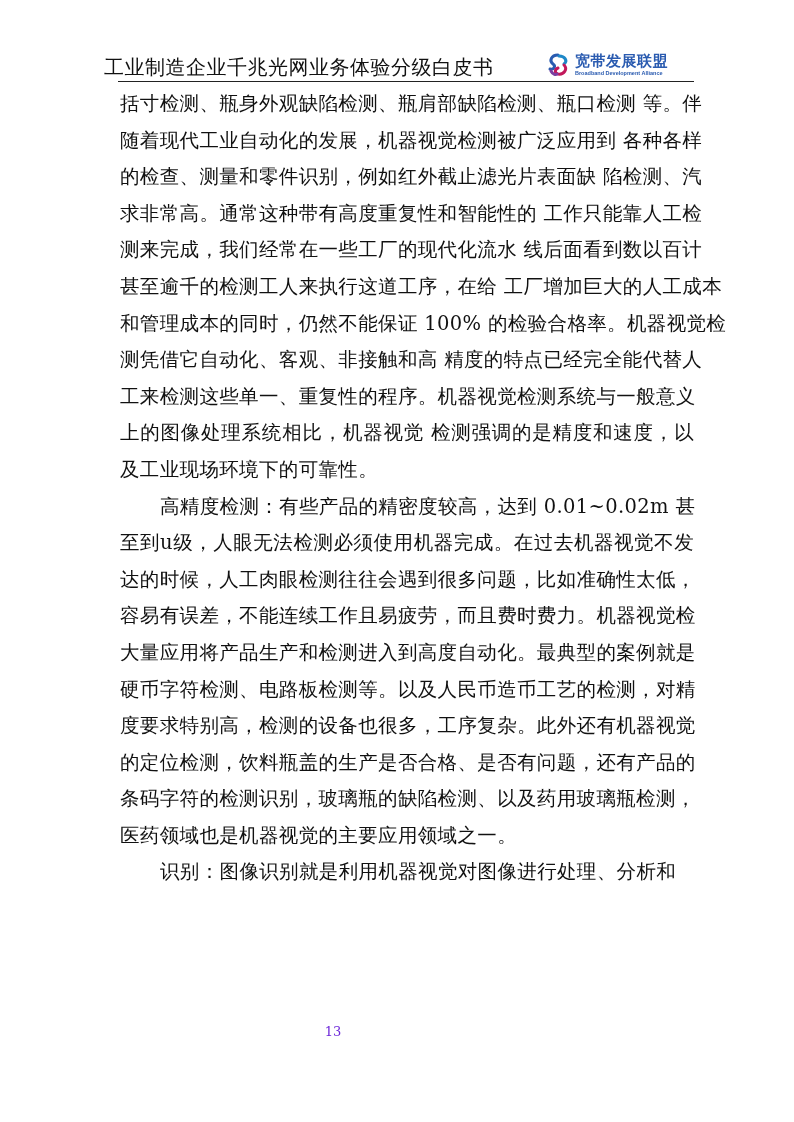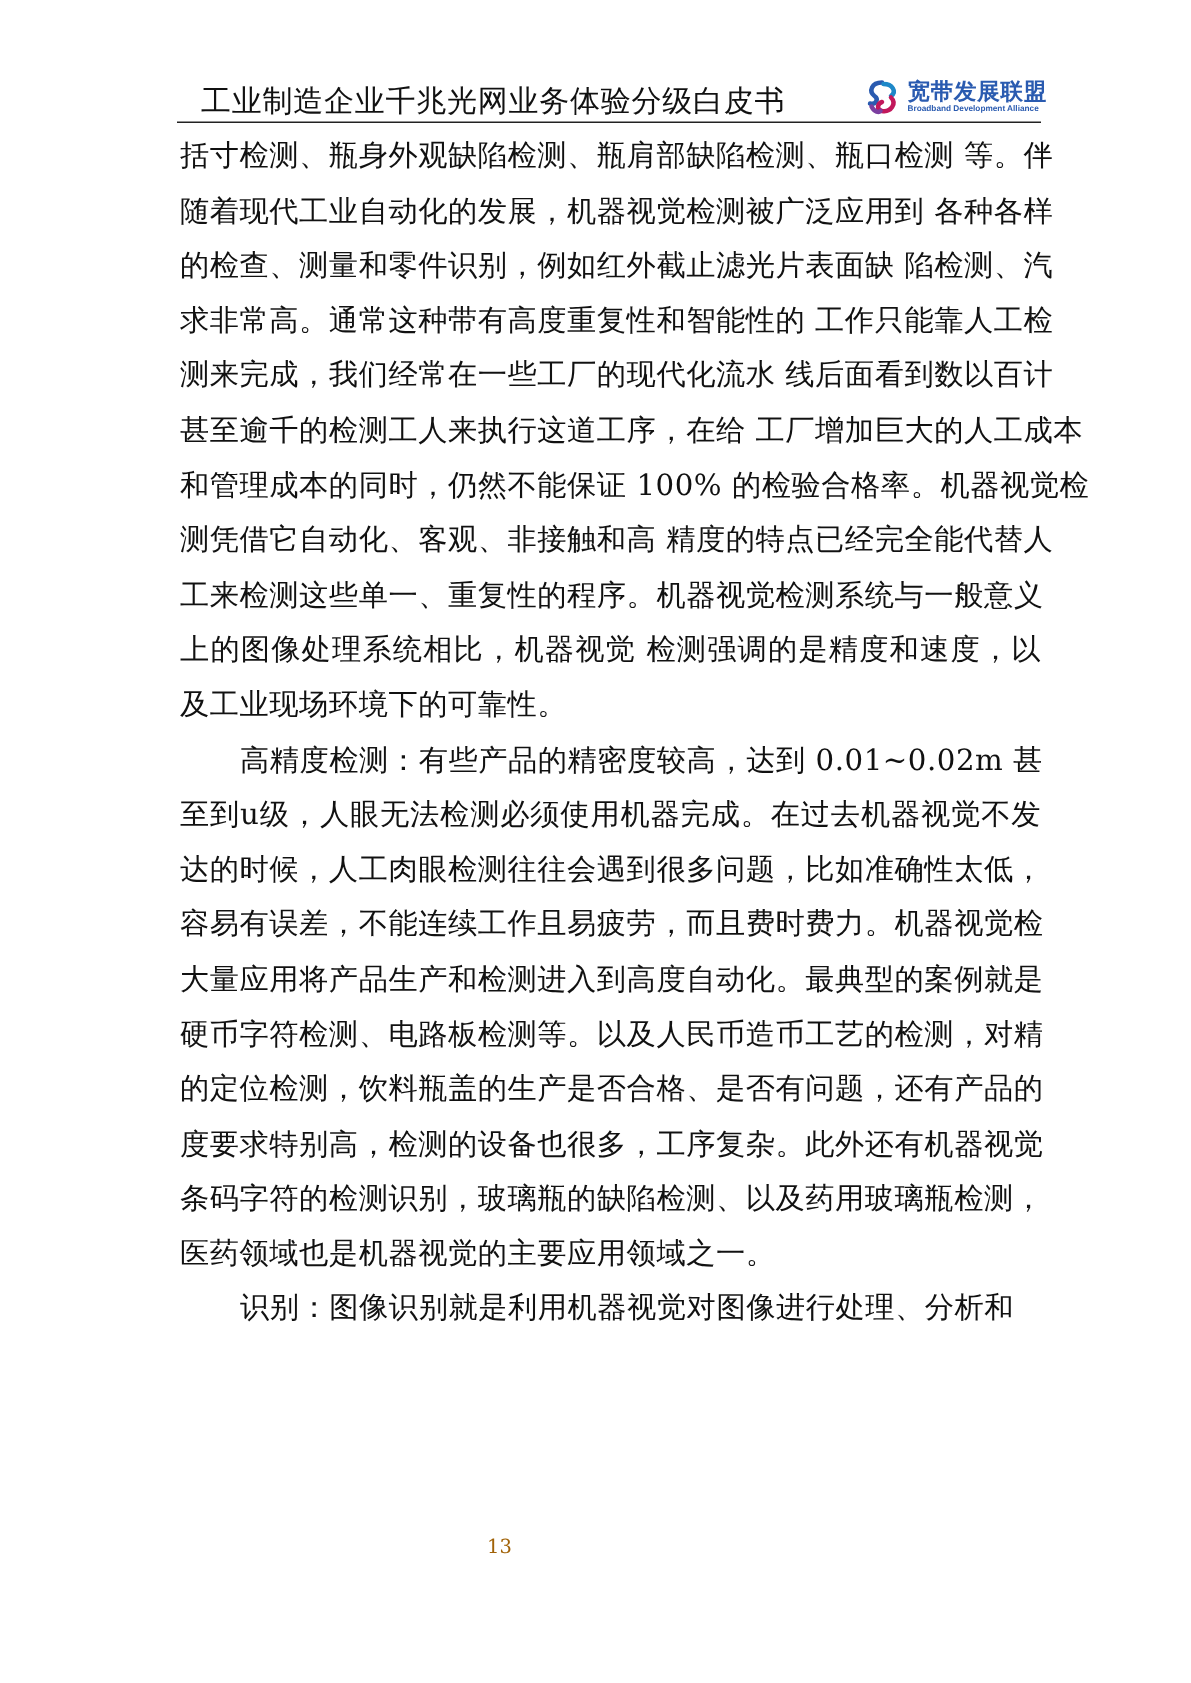--- a/index.html
+++ b/index.html
@@ -1,30 +1,30 @@
 <!DOCTYPE html>
 <html><head>
 <meta charset="utf-8">
 <style>
   html, body { margin: 0; padding: 0; background: #ffffff; }
   body { width: 794px; height: 1122px; position: relative; overflow: hidden;
          font-family: "DejaVu Serif", "Liberation Serif", serif; color: #111; }
-  .header { position: absolute; left: 134px; top: 50px; width: 574px; height: 30px; }
+  .header { position: absolute; left: 104px; top: 50px; width: 574px; height: 30px; }
   .header-title { position: absolute; left: 0; top: 4px; font-size: 20px; letter-spacing: 0.5px; color: #111; white-space: nowrap; }
   .logo { position: absolute; right: 10px; top: 0; height: 30px; display: flex; align-items: center; }
   .logo-mark { width: 26px; height: 26px; margin-right: 4px; }
   .logo-text { display: flex; flex-direction: column; line-height: 1; }
   .logo-cn { font-family: "DejaVu Sans", "Liberation Sans", sans-serif; font-weight: bold; font-size: 15px; color: #2a5bb0; letter-spacing: 0.5px; }
   .logo-en { font-family: "Liberation Sans", sans-serif; font-weight: bold; font-size: 5.5px; color: #2a5bb0; margin-top: 2px; }
   .header-rule { position: absolute; left: 118px; top: 81px; width: 576px; height: 1px; background: #222; }
   .body-text { position: absolute; left: 120px; top: 86px; width: 574px; }
   .line { height: 36.6px; line-height: 36.6px; font-size: 19.5px; white-space: nowrap; letter-spacing: 0.35px; text-align: justify; text-align-last: justify; }
   .line.last { text-align-last: left; }
   .line.indent { padding-left: 40px; }
-  .page-number { position: absolute; left: 0; width: 666px; top: 1024px; text-align: center; font-size: 13px; color: #a16207; }
+  .page-number { position: absolute; left: 0; width: 666px; top: 1024px; text-align: center; font-size: 13px; color: #6d28d9; }
 </style>
 </head>
 <body>
 
 <div class="header">
   <div class="header-title">工业制造企业千兆光网业务体验分级白皮书</div>
   <div class="logo">
     <svg class="logo-mark" viewBox="0 0 26 26">
       <path d="M13 3 C6 3 4 9 8 12 C11 14 9 18 5 17" stroke="#2a5bb0" stroke-width="3" fill="none" stroke-linecap="round"></path>
       <path d="M14 4 C20 4 23 9 19 12" stroke="#1e88c8" stroke-width="3" fill="none" stroke-linecap="round"></path>
@@ -50,20 +50,20 @@
   <div class="line">测凭借它自动化、客观、非接触和高 精度的特点已经完全能代替人</div>
   <div class="line">工来检测这些单一、重复性的程序。机器视觉检测系统与一般意义</div>
   <div class="line">上的图像处理系统相比，机器视觉 检测强调的是精度和速度，以</div>
   <div class="line last">及工业现场环境下的可靠性。</div>
   <div class="line indent">高精度检测：有些产品的精密度较高，达到 0.01~0.02m 甚</div>
   <div class="line">至到u级，人眼无法检测必须使用机器完成。在过去机器视觉不发</div>
   <div class="line">达的时候，人工肉眼检测往往会遇到很多问题，比如准确性太低，</div>
   <div class="line">容易有误差，不能连续工作且易疲劳，而且费时费力。机器视觉检</div>
   <div class="line">大量应用将产品生产和检测进入到高度自动化。最典型的案例就是</div>
   <div class="line">硬币字符检测、电路板检测等。以及人民币造币工艺的检测，对精</div>
+  <div class="line">度要求特别高，检测的设备也很多，工序复杂。此外还有机器视觉</div>
   <div class="line">的定位检测，饮料瓶盖的生产是否合格、是否有问题，还有产品的</div>
-  <div class="line">度要求特别高，检测的设备也很多，工序复杂。此外还有机器视觉</div>
   <div class="line">条码字符的检测识别，玻璃瓶的缺陷检测、以及药用玻璃瓶检测，</div>
   <div class="line last">医药领域也是机器视觉的主要应用领域之一。</div>
   <div class="line indent last">识别：图像识别就是利用机器视觉对图像进行处理、分析和</div>
 </div>
 
 <div class="page-number">13</div>
 
 </body></html>

